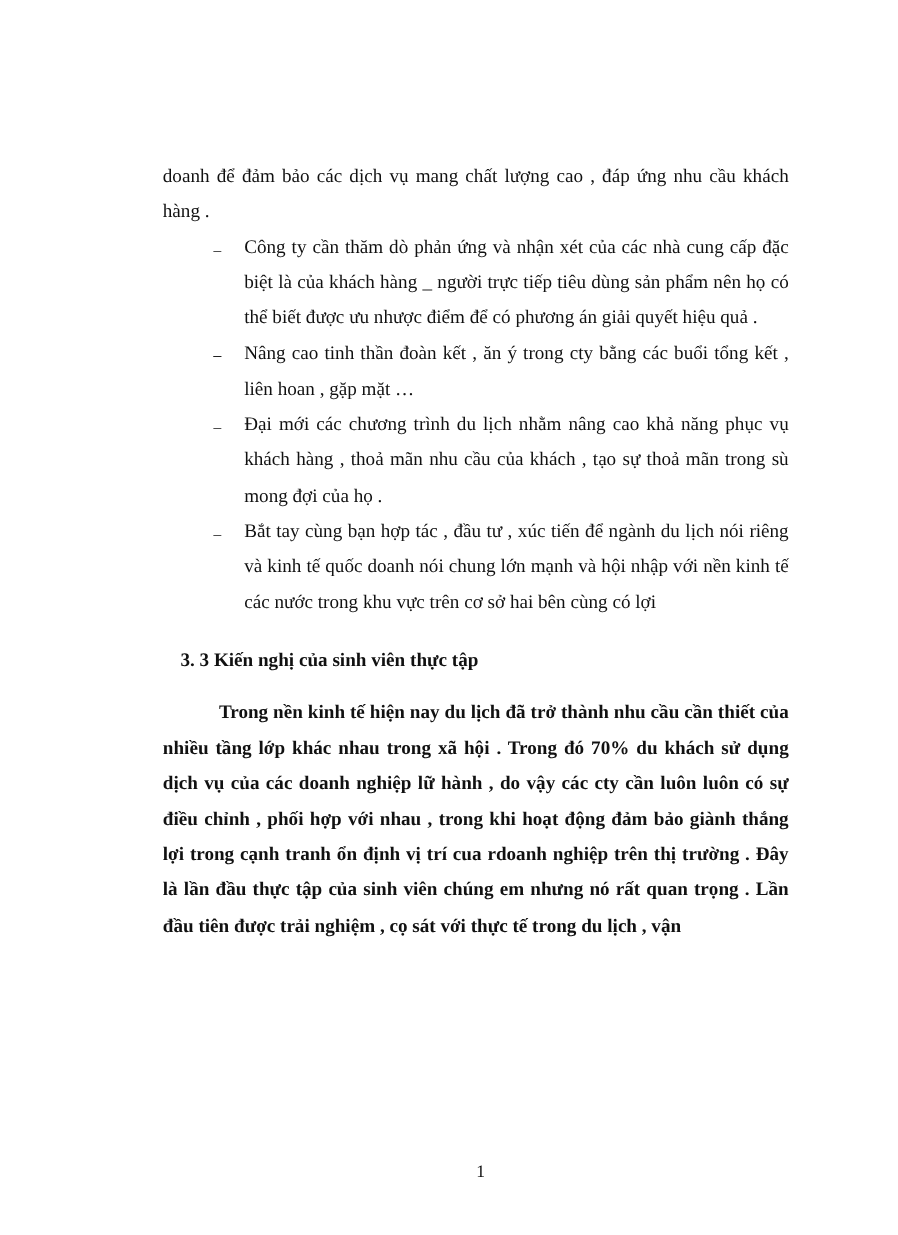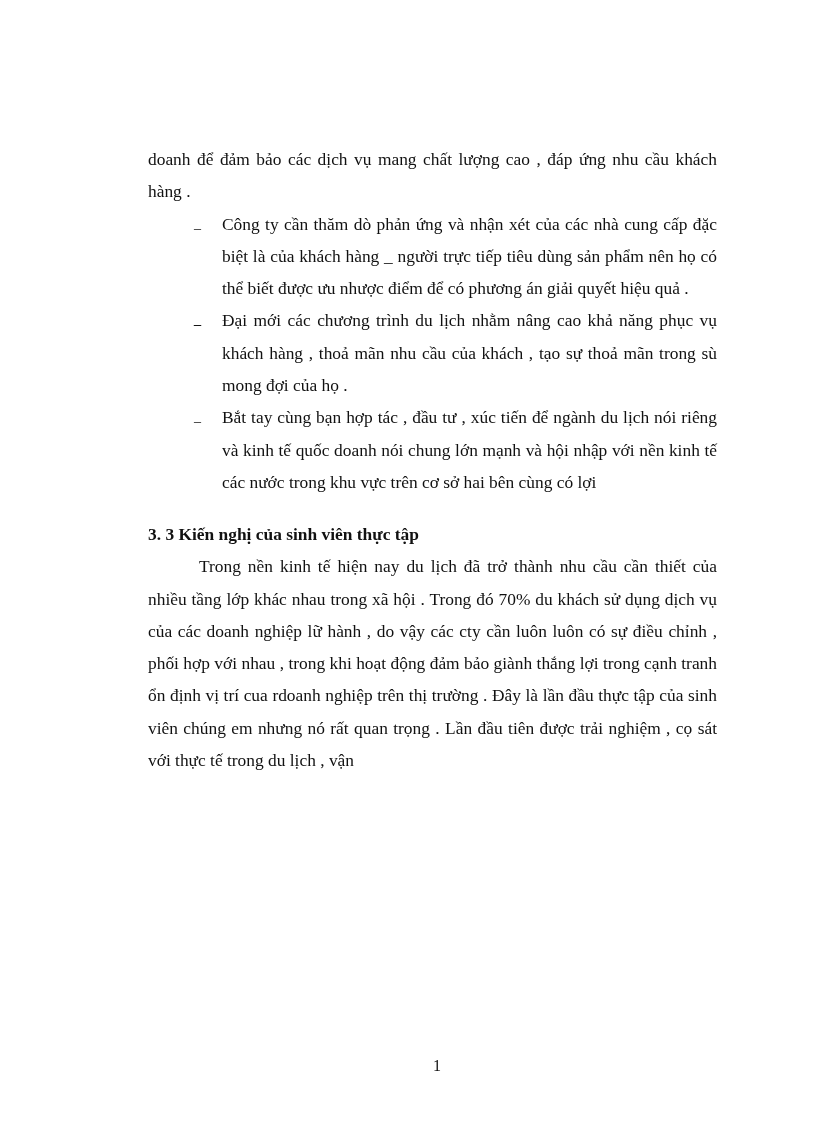--- a/index.html
+++ b/index.html
@@ -46,29 +46,30 @@
       text-align: justify;
       text-align-last: left;
     }
     .bullet-marker {
       position: absolute;
       left: 46px;
       top: 0;
       font-size: 14px;
     }
     .section-heading {
-      margin: 0;
+      margin: 16px;
       margin-top: 20px;
       font-size: 17.4px;
       font-weight: bold;
       line-height: 32px;
       font-family: Liberation Serif, serif;
     }
     .indent-para {
       text-indent: 51px;
+      font-weight: bold;
     }
     .page-number {
       position: absolute;
       top: 1056px;
       left: 0;
       width: 816px;
       text-align: center;
       font-size: 16px;
       line-height: 20px;
       padding-left: 58px;
@@ -86,20 +87,21 @@
     <ul class="bullets">
       <li class="bullet-item">
         <span class="bullet-marker">_</span>
         <span>Công ty cần thăm dò phản ứng và nhận xét của các nhà cung cấp đặc biệt là của khách hàng _ người trực tiếp tiêu dùng sản phẩm nên họ có thể biết được ưu nhược điểm để có phương án giải quyết hiệu quả .</span>
       </li>
       <li class="bullet-item">
         <span class="bullet-marker">_</span>
       </li>
       <li class="bullet-item">
         <span class="bullet-marker">_</span>
+        <span>Nâng cao tinh thần đoàn kết , ăn ý trong cty bằng các buổi tổng kết , liên hoan , gặp mặt …</span>
       </li>
       <li class="bullet-item">
         <span class="bullet-marker">_</span>
         <span>Đại mới các chương trình du lịch nhằm nâng cao khả năng phục vụ khách hàng , thoả mãn nhu cầu của khách , tạo sự thoả mãn trong sù mong đợi của họ .</span>
       </li>
       <li class="bullet-item">
         <span class="bullet-marker">_</span>
         <span>Bắt tay cùng bạn hợp tác , đầu tư , xúc tiến để ngành du lịch nói riêng và kinh tế quốc doanh nói chung lớn mạnh và hội nhập với nền kinh tế các nước trong khu vực trên cơ sở hai bên cùng có lợi</span>
       </li>
     </ul>

